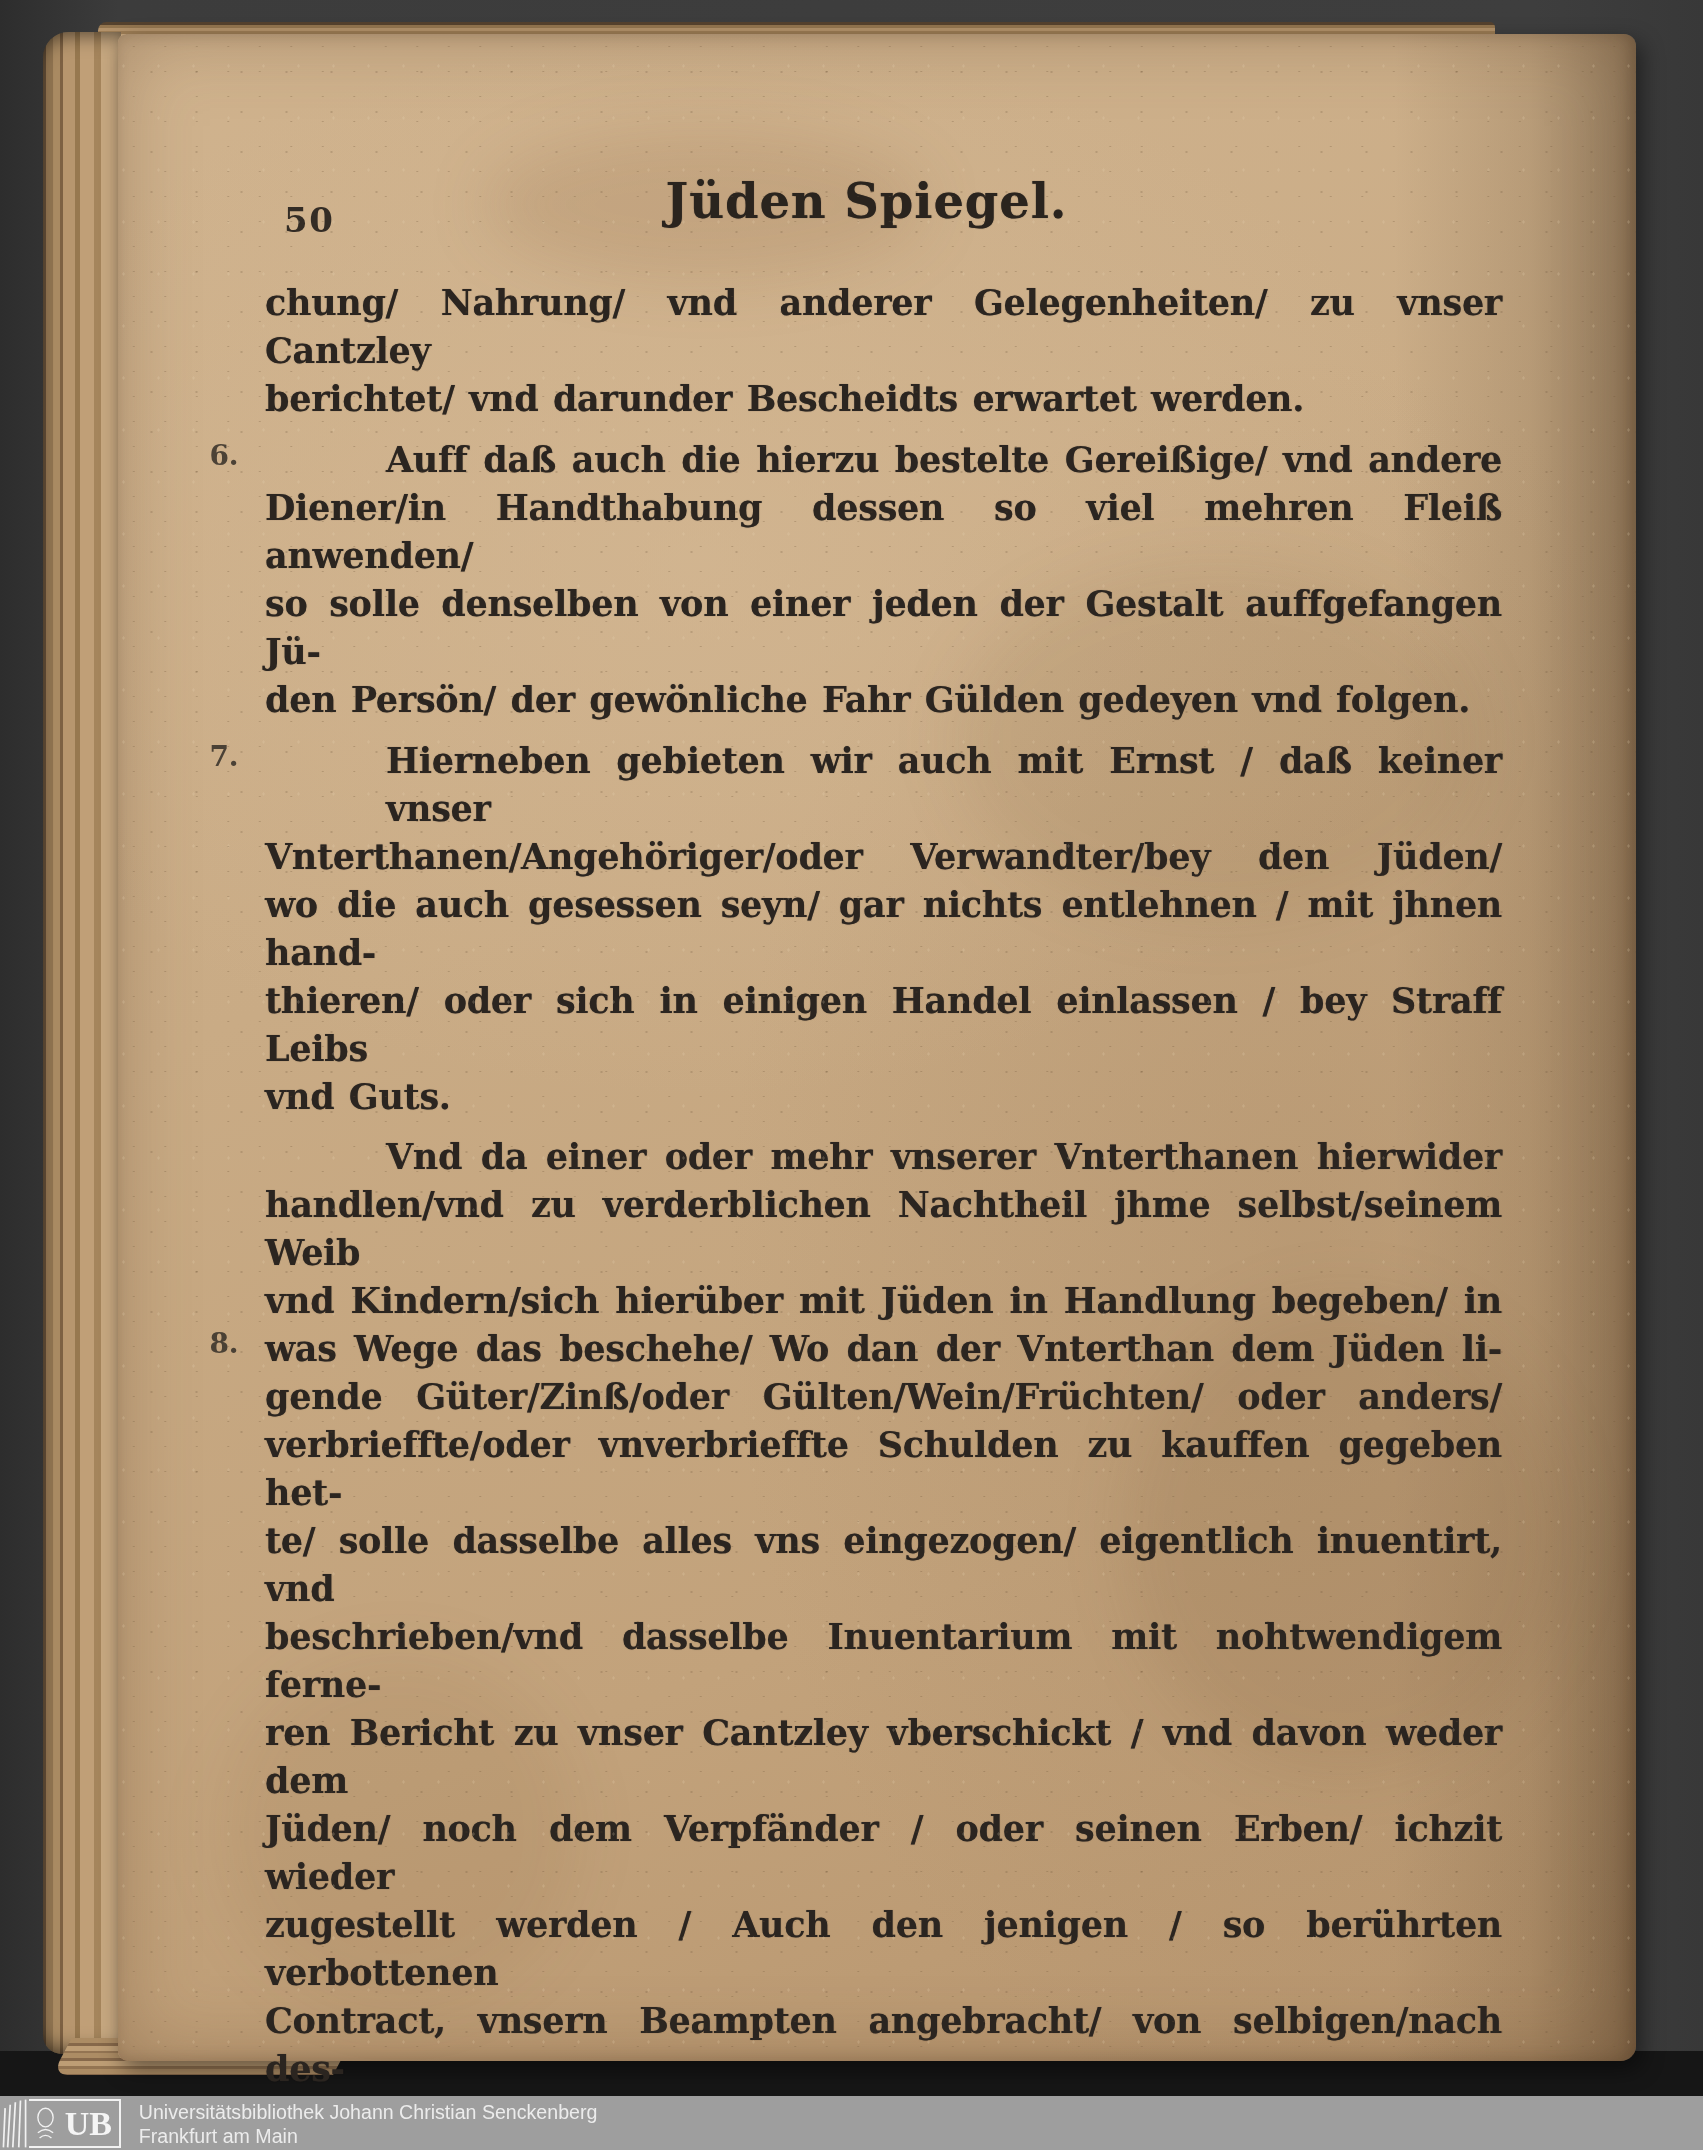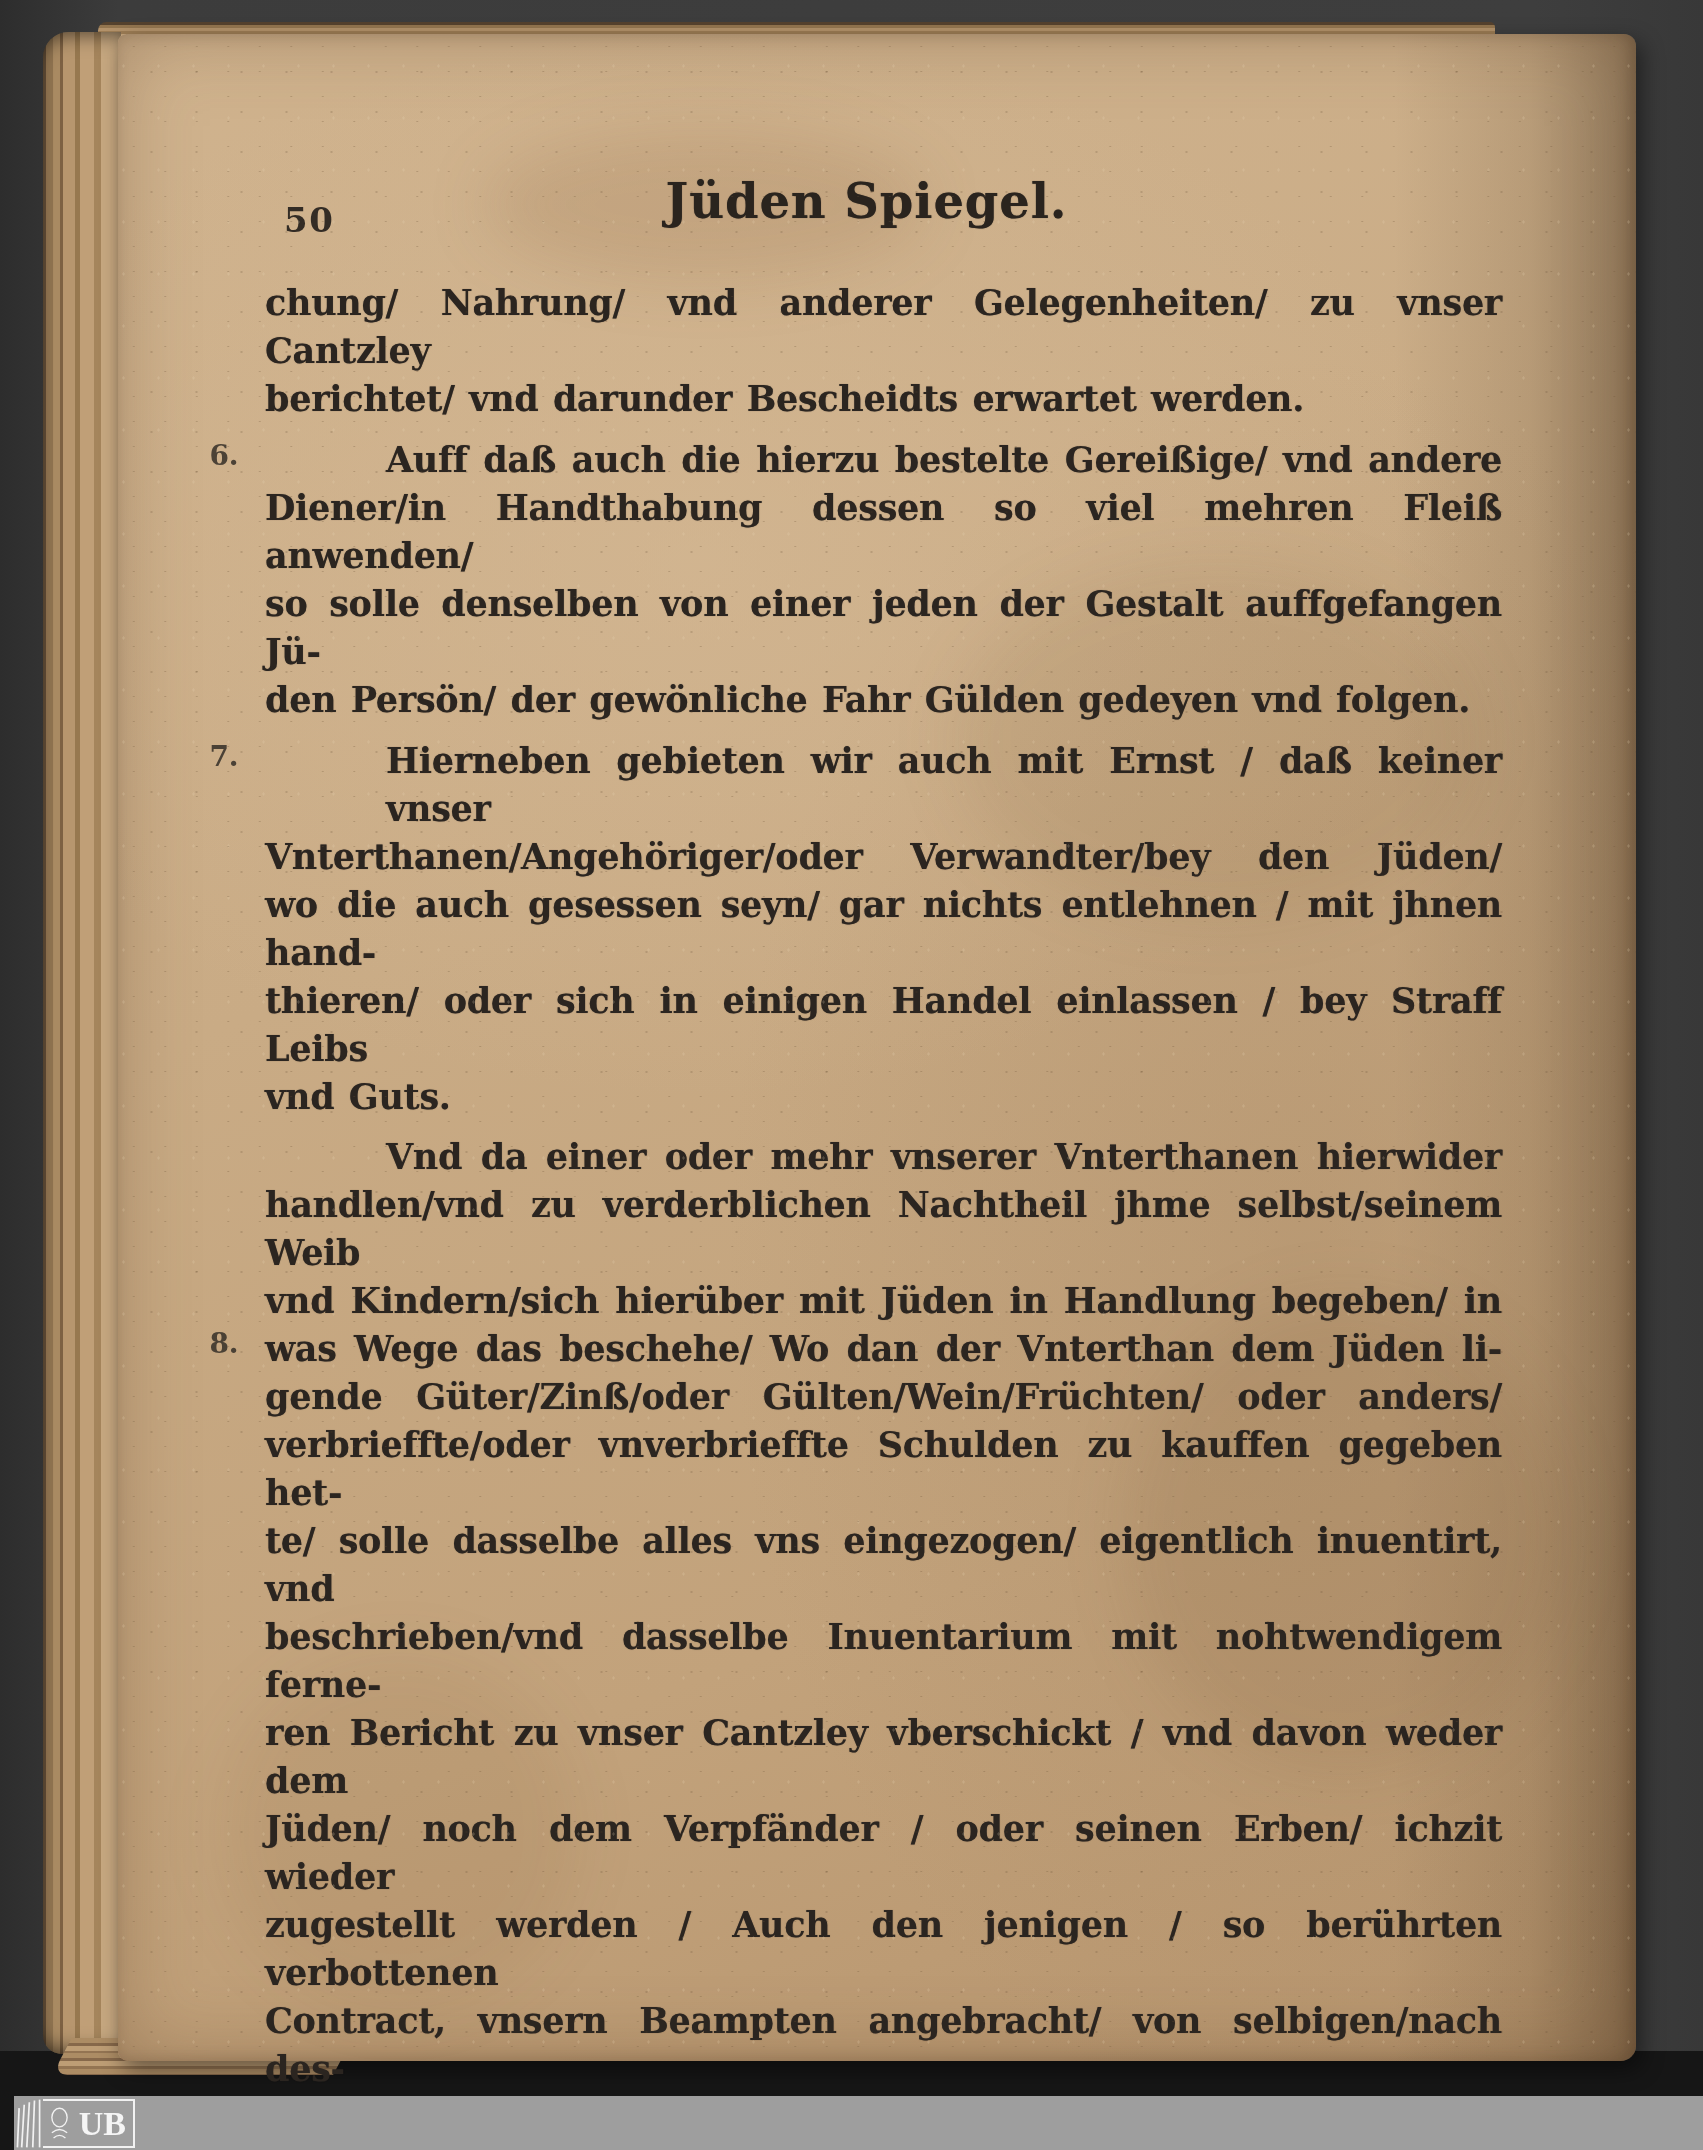--- a/index.html
+++ b/index.html
@@ -74,21 +74,21 @@
   .line { font-size:35px; font-weight:700; line-height:48px; letter-spacing:-0.3px;
           word-spacing:2.6px; text-align:justify; text-align-last:justify;
           text-shadow:0 0 0.9px rgba(43,37,33,.55); white-space:normal; }
   .line.indent { padding-left:121px; }
   .line.short  { text-align-last:left; }
 
   .mark { position:absolute; left:-63px; width:44px; text-align:center;
           font-size:28px; font-weight:700; color:#3a332b; opacity:.88; filter:blur(0.5px); }
 
   
-  .footer-bar { position:absolute; left:14px; right:0; bottom:0; height:55px; background:#9e9e9e;
+  .footer-bar { position:absolute; left:0; right:0; bottom:0; height:55px; background:#9e9e9e;
                 display:flex; align-items:center; gap:18px; font-family:"Liberation Sans", sans-serif; }
   .ub-logo { display:flex; align-items:stretch; height:55px; }
   .ub-fan { width:29px; height:55px; }
   .ub-box { display:flex; align-items:center; gap:5.1px; border:2.6px solid #f2f2f2;
             border-left:none; padding:1.7px 6.8px 1.7px 1.7px; margin:2.6px 0; }
   .ub-portrait { width:29px; height:39px; }
   .ub-text { font-family:"Liberation Serif", serif; font-weight:700; font-size:34px; color:#f5f5f5; }
   .footer-lines { display:flex; flex-direction:column; justify-content:center; line-height:24px; }
   .footer-line { font-size:19.6px; color:#ececec; }
 </style>
@@ -177,16 +177,20 @@
         <svg class="ub-portrait" viewBox="0 0 34 46">
           <g stroke="#f2f2f2" stroke-width="1.6" fill="none">
             <ellipse cx="17" cy="16" rx="9" ry="11"></ellipse>
             <path d="M8 34 Q17 26 26 34"></path>
             <path d="M10 40 Q17 34 24 40"></path>
           </g>
         </svg>
         <span class="ub-text">UB</span>
       </div>
     </div>
+    <div class="footer-lines">
+      <span class="footer-line">Universitätsbibliothek Johann Christian Senckenberg</span>
+      <span class="footer-line">Frankfurt am Main</span>
+    </div>
   </div>
 
 </div>
 
 
 </body></html>

